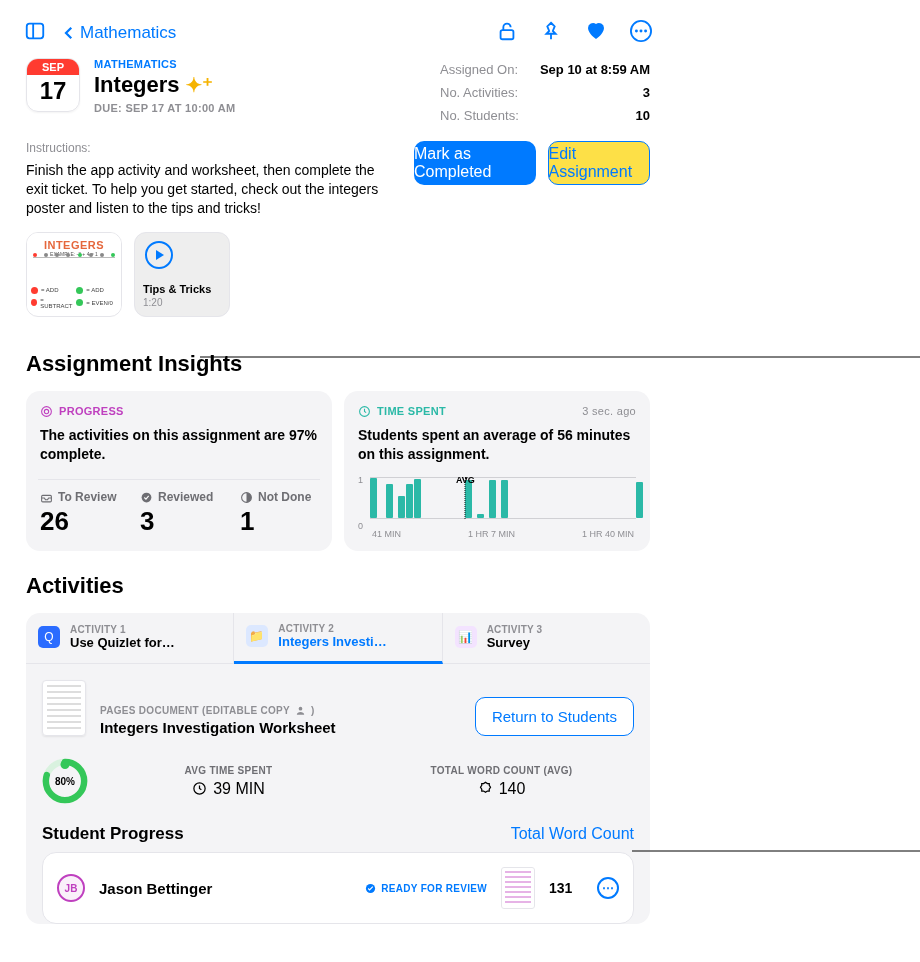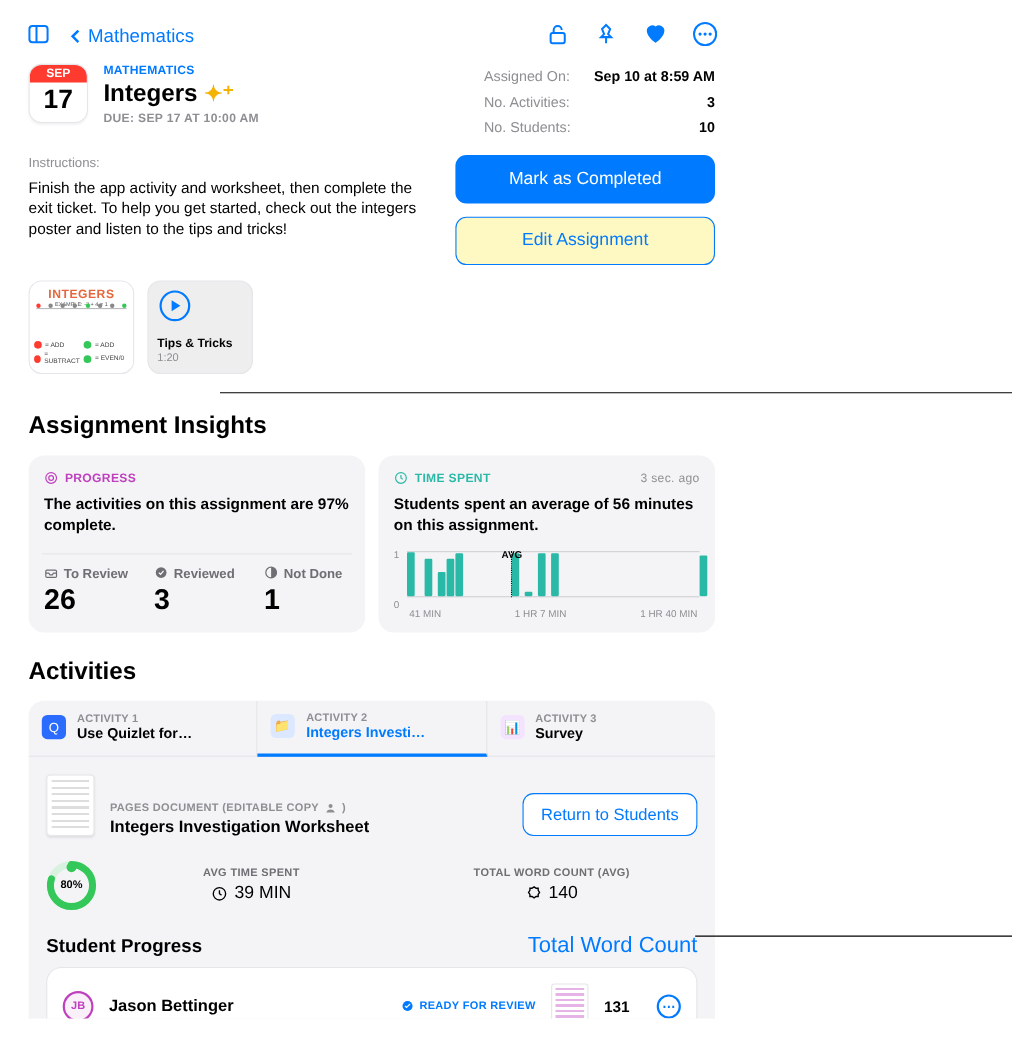--- a/index.html
+++ b/index.html
@@ -38,24 +38,24 @@
   .due{color:var(--muted);font-size:11px;font-weight:600;letter-spacing:.3px;margin-top:4px}
   .meta{font-size:13px;color:var(--muted);min-width:210px}
   .meta-row{display:flex;justify-content:space-between;padding:4px 0}
   .meta-val{color:#000;font-weight:600}
 
   
   .row2{display:flex;padding:14px 16px 0;gap:18px;align-items:flex-start}
   .instr{flex:1}
   .instr-lab{font-size:12px;color:var(--muted);margin-bottom:6px}
   .instr-body{font-size:14px;line-height:1.35;color:#000;max-width:400px}
-  .btn-col{width:236px;display:flex;flex-direction:column;gap:12px}
+  .btn-col{width:236px;display:flex;flex-direction:row;gap:12px}
   .btn{border-radius:10px;height:44px;display:flex;align-items:center;justify-content:center;font-size:16px;font-weight:500;cursor:pointer}
   .btn-primary{background:var(--blue);color:#fff}
-  .btn-secondary{border:1.5px solid var(--blue);color:var(--blue);background:#fef9c3}
+  .btn-secondary{border:1.5px solid var(--blue);color:var(--blue);background:#fde047}
 
   
   .attachments{display:flex;gap:12px;padding:14px 16px 0}
   .att{width:96px;border:1px solid var(--line);border-radius:12px;overflow:hidden;background:#fff}
   .att-thumb{height:80px;background:#fff;position:relative}
   .integers-banner{position:absolute;top:6px;left:0;right:0;text-align:center;font-size:11px;font-weight:800;color:#e5673c;letter-spacing:.5px}
   .numline{position:absolute;top:24px;left:6px;right:6px;height:18px;border-top:1px solid #bbb}
   .dots{position:absolute;top:20px;left:6px;right:6px;display:flex;justify-content:space-between}
   .dots span{width:4px;height:4px;border-radius:50%;background:#888}
   .dots .g{background:#34c759}.dots .r{background:#ff3b30}
@@ -122,21 +122,21 @@
   .ring svg{width:46px;height:46px;transform:rotate(-90deg)}
   .ring-txt{position:absolute;inset:0;display:flex;align-items:center;justify-content:center;font-size:10px;font-weight:800}
   .dot-on-ring{position:absolute;width:9px;height:9px;border-radius:50%;background:#34c759;top:2px;left:50%;transform:translateX(-50%)}
   .kpi{flex:1;text-align:center}
   .kpi-lab{font-size:10px;color:var(--muted2);font-weight:700;letter-spacing:.3px}
   .kpi-val{display:flex;gap:6px;align-items:center;justify-content:center;font-size:16px;font-weight:400;margin-top:4px}
 
   
   .sp-head{display:flex;justify-content:space-between;align-items:baseline;padding:2px 16px 8px}
   .sp-head h3{font-size:17px;font-weight:800;margin:0}
-  .sp-link{color:var(--blue);font-size:20px}
+  .sp-link{color:var(--blue);font-size:16px}
   .sp-card{margin:0 16px 0;background:#fff;border:1px solid var(--line);border-radius:14px;overflow:hidden}
   .sp-row{display:flex;align-items:center;gap:14px;padding:14px 14px;border-bottom:1px solid var(--line)}
   .sp-row:last-child{border-bottom:none}
   .avatar{width:28px;height:28px;border-radius:50%;border:2px solid;display:flex;align-items:center;justify-content:center;font-size:10px;font-weight:800}
   .avatar.p{border-color:#bf40bf;color:#bf40bf;background:#faf0fa}
   .sp-name{flex:1;font-size:15px;font-weight:600}
   .sp-status{font-size:10px;font-weight:800;letter-spacing:.3px;display:flex;align-items:center;gap:5px}
   .sp-status.review{color:var(--blue)}
   .sp-thumb{width:34px;height:42px;border:1px solid var(--line);border-radius:3px;position:relative;background:#fff;overflow:hidden}
   .sp-thumb::before{content:"";position:absolute;inset:3px;background:repeating-linear-gradient(#e6b3e6,#e6b3e6 2px,transparent 2px,transparent 5px)}

